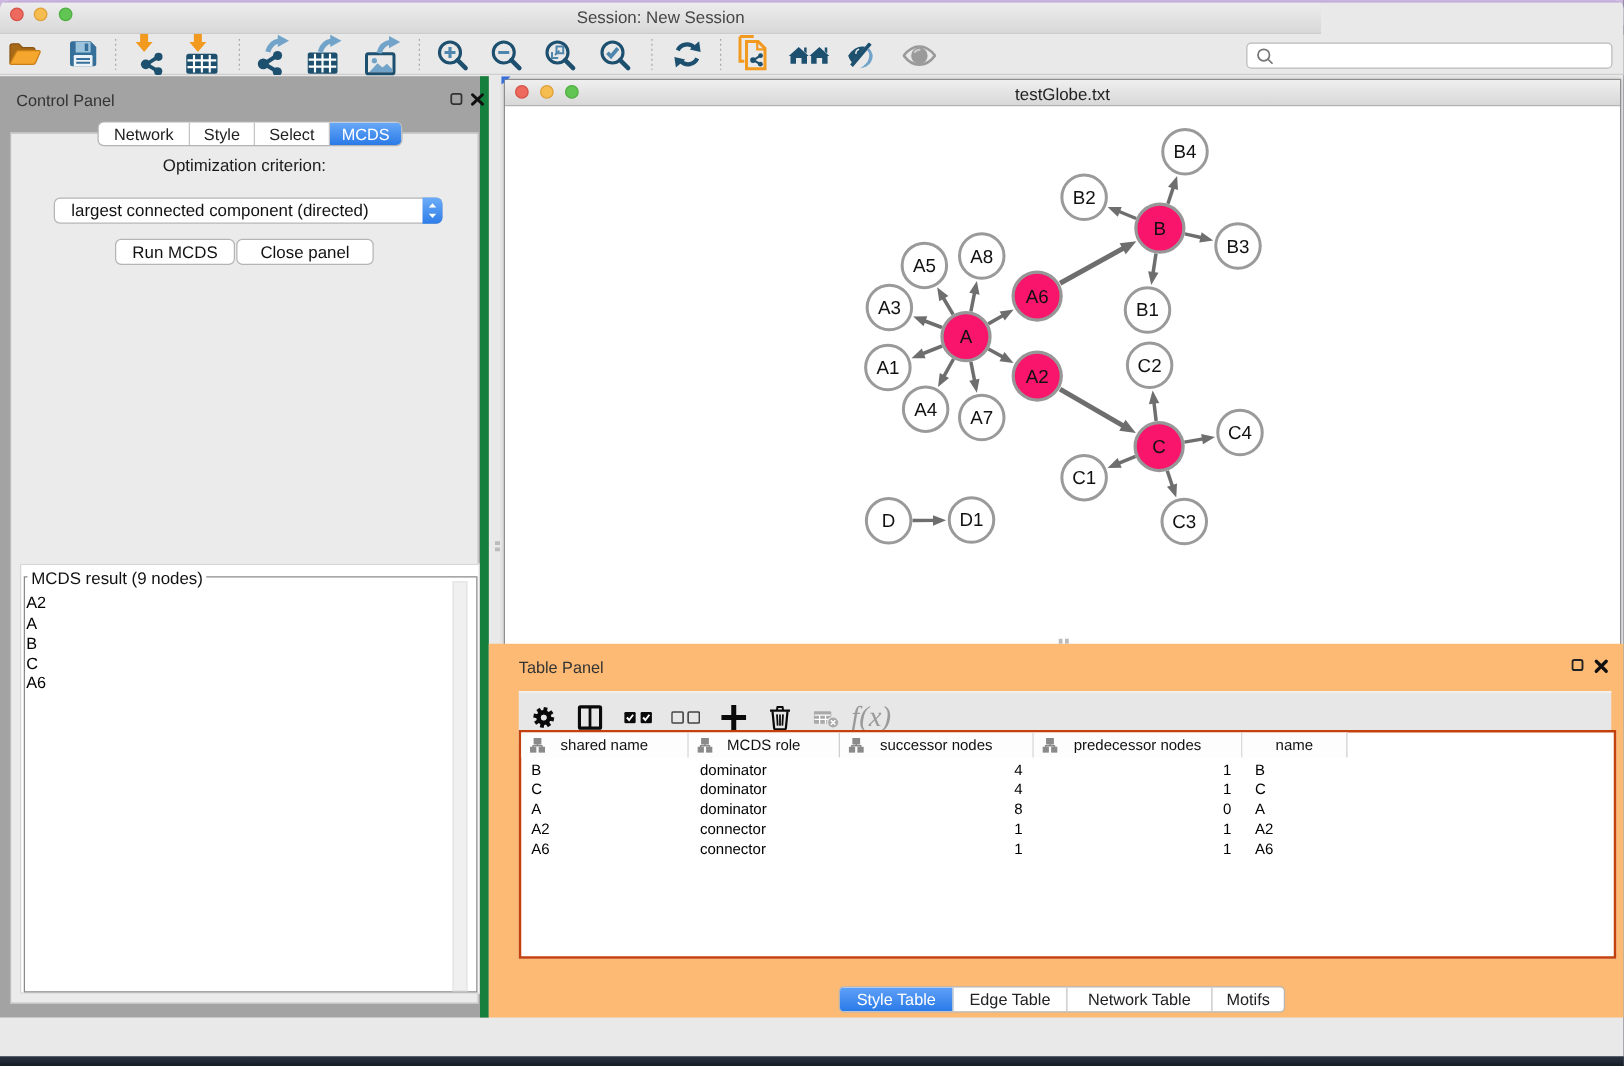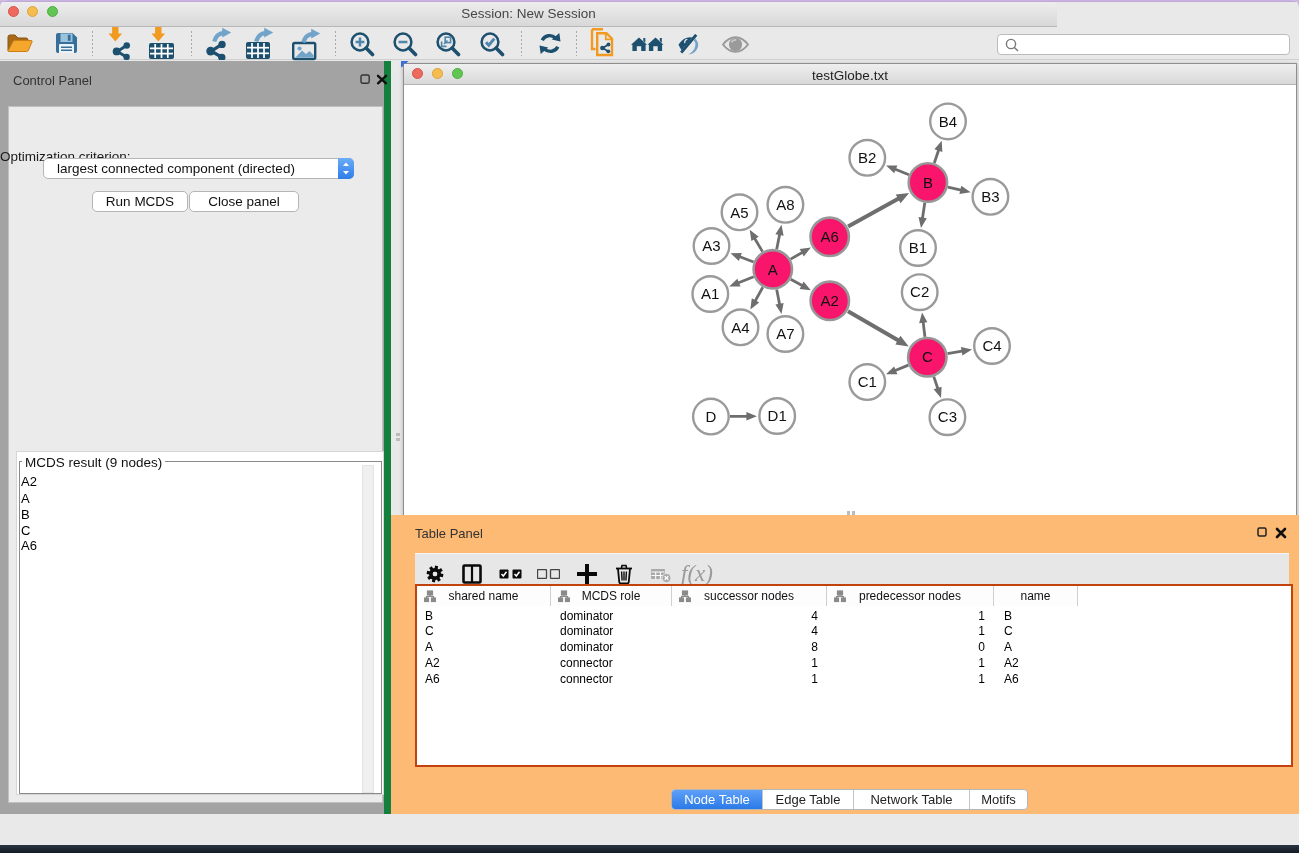--- a/index.html
+++ b/index.html
@@ -17,21 +17,21 @@
 .ticon{position:absolute;top:0}
 #searchbox{position:absolute;left:997px;top:6px;width:293px;height:21px;background:#fff;border:1px solid #bbb;border-radius:4px}
 
 #cpanel{position:absolute;left:0;top:61px;width:391px;height:753px;background:#a3a3a3;border-right:7px solid #15803d}
 #cp-title{position:absolute;left:13px;top:12px;font-size:13px;color:#333}
 .ptab-row{position:absolute;display:flex;border:1px solid #b3b3b3;border-radius:5px;background:#fff;overflow:hidden;font-size:13px;color:#222}
 .ptab{display:flex;align-items:center;justify-content:center;border-right:1px solid #c4c4c4}
 .ptab:last-child{border-right:none}
 .ptab.sel{background:linear-gradient(180deg,#68a9f7,#2a7ae8);color:#fff;border-right:none}
 #cp-border{position:absolute;left:8px;top:45px;width:375px;height:697px;border:1px solid #c0c0c0;background:#ebebeb}
-#opt-label{position:absolute;left:0;width:391px;top:88px;text-align:left;font-size:13.5px;color:#1a1a1a}
+#opt-label{position:absolute;left:0;width:391px;top:64px;text-align:center;font-size:13.5px;color:#1a1a1a}
 #dropdown{position:absolute;left:43px;top:97px;width:311px;height:21px;background:#fff;border:1px solid #b5b5b5;border-radius:5px;font-size:13.5px;color:#111}
 #dropdown .dtext{position:absolute;left:13px;top:2px}
 #dropdown .dbtn{position:absolute;right:-1px;top:-1px;width:16px;height:21px;border-radius:0 5px 5px 0;background:linear-gradient(180deg,#6cacf8,#2e7de9)}
 .btn{position:absolute;height:21px;background:#fff;border:1px solid #b5b5b5;border-radius:5px;font-size:13.5px;color:#111;text-align:center;line-height:19px}
 #mcds-box{position:absolute;left:16px;top:390px;width:368px;height:344px;background:#fff;border:1px solid #d6d6d6}
 #mcds-fs{position:absolute;left:2px;top:9px;width:363px;height:333px;border:1px solid #8a8a8a}
 #mcds-label{position:absolute;left:5px;top:3px;background:#fff;padding:0 3px;font-size:13.5px;color:#111}
 #mcds-scroll{position:absolute;left:345px;top:13px;width:12px;height:328px;background:#f0f0f0;border:1px solid #e4e4e4}
 .mitem{position:absolute;left:4px;font-size:13px;color:#000}
 
@@ -206,20 +206,26 @@
   </div>
   <div id="cpanel">
     <div id="cp-title">Control Panel</div>
     <svg width="11" height="11" style="position:absolute;left:360px;top:13px">
         <rect x="1" y="1" width="8.2" height="8.2" rx="1.6" fill="none" stroke="#333" stroke-width="1.4"></rect>
       </svg>
     <svg width="12" height="11" style="position:absolute;left:376px;top:13px">
         <path d="M2 1.8 L10 9.3 M10 1.8 L2 9.3" stroke="#111" stroke-width="2.4" stroke-linecap="round"></path>
       </svg>
     <div id="cp-border"></div>
+    <div class="ptab-row" style="left:78px;top:36px;height:20px">
+      <div class="ptab" style="width:73px">Network</div>
+      <div class="ptab" style="width:52px">Style</div>
+      <div class="ptab" style="width:60px">Select</div>
+      <div class="ptab sel" style="width:57px">MCDS</div>
+    </div>
     <div id="opt-label">Optimization criterion:</div>
     <div id="dropdown">
       <div class="dtext">largest connected component (directed)</div>
       <div class="dbtn"><svg width="16" height="21">
             <path d="M8 4.6 L11 8 L5 8 Z" fill="#fff"></path>
             <path d="M8 16.4 L11 13 L5 13 Z" fill="#fff"></path>
           </svg></div>
     </div>
     <div class="btn" style="left:92px;top:130px;width:96px">Run MCDS</div>
     <div class="btn" style="left:189px;top:130px;width:110px">Close panel</div>
@@ -455,21 +461,21 @@
       <div class="td num" style="left:255px;top:69px;width:146px">1</div>
       <div class="td num" style="left:410px;top:69px;width:158px">1</div>
       <div class="td" style="left:587px;top:69px;width:80px">A2</div>
       <div class="td" style="left:8px;top:85px;width:120px">A6</div>
       <div class="td" style="left:143px;top:85px;width:110px">connector</div>
       <div class="td num" style="left:255px;top:85px;width:146px">1</div>
       <div class="td num" style="left:410px;top:85px;width:158px">1</div>
       <div class="td" style="left:587px;top:85px;width:80px">A6</div>
     </div>
     <div id="btabs">
-      <div class="btab sel" style="width:91px">Node Table</div>
+      <div class="btab sel" style="width:91px">Style Table</div>
       <div class="btab" style="width:91px">Edge Table</div>
       <div class="btab" style="width:116px">Network Table</div>
       <div class="btab" style="width:57px">Motifs</div>
     </div>
   </div>
 </div>
 <svg width="8" height="7" style="position:absolute;left:401px;top:61px;z-index:9">
     <path d="M0 6.5 L0 0 L7.5 0 L5 2.5 L2.5 2.5 L2.5 5 Z" fill="#3a6fd8"></path>
   </svg>
 <div style="position:absolute;left:396px;top:433px;width:4px;height:3px;background:#bbb;box-shadow:0 5px 0 #bbb"></div>

